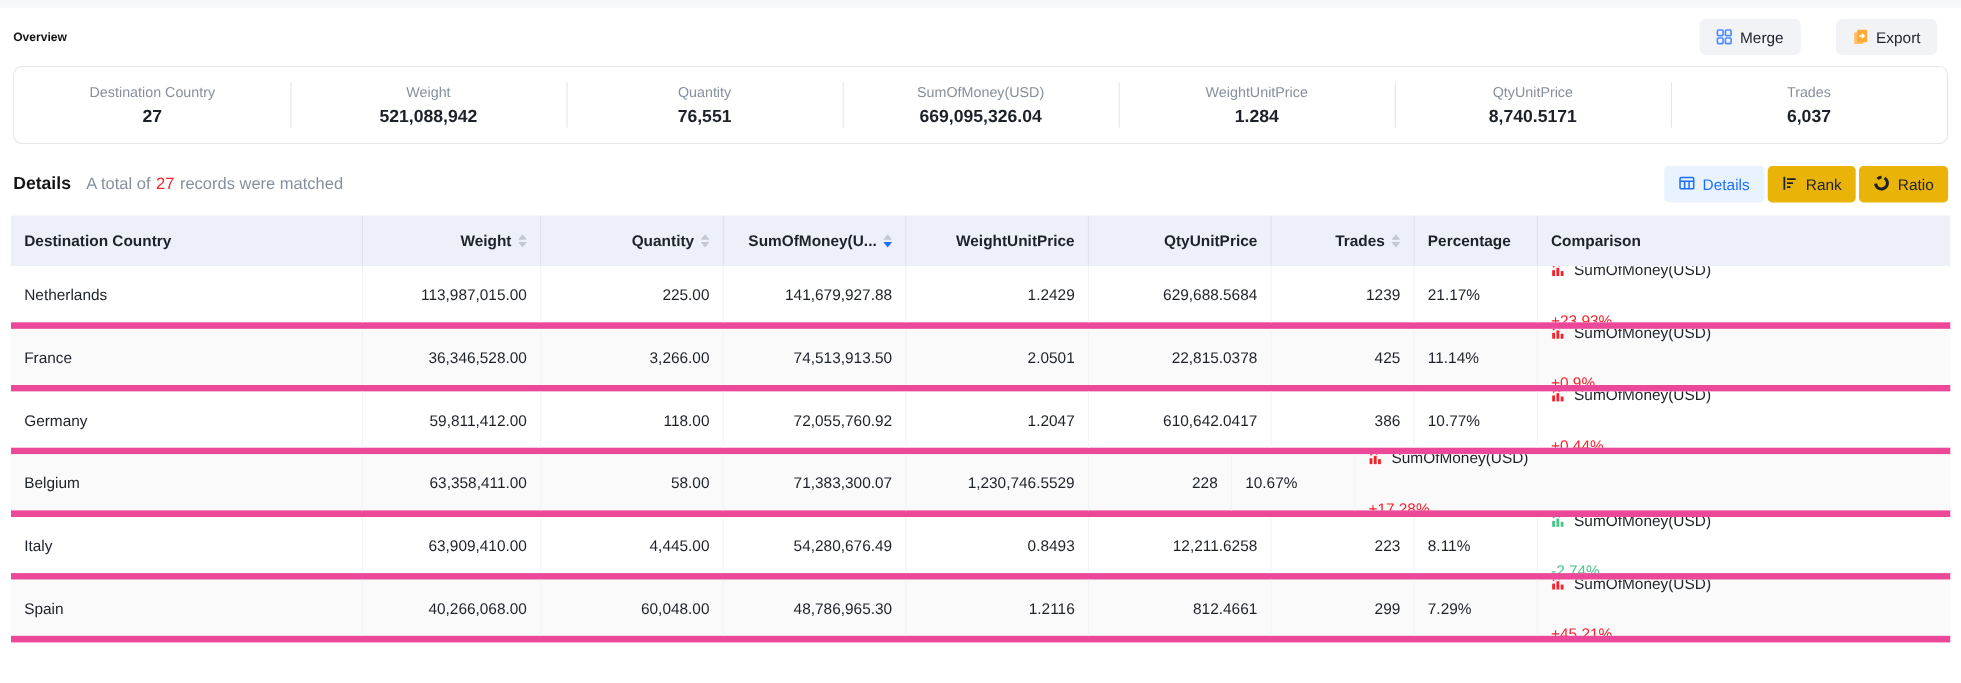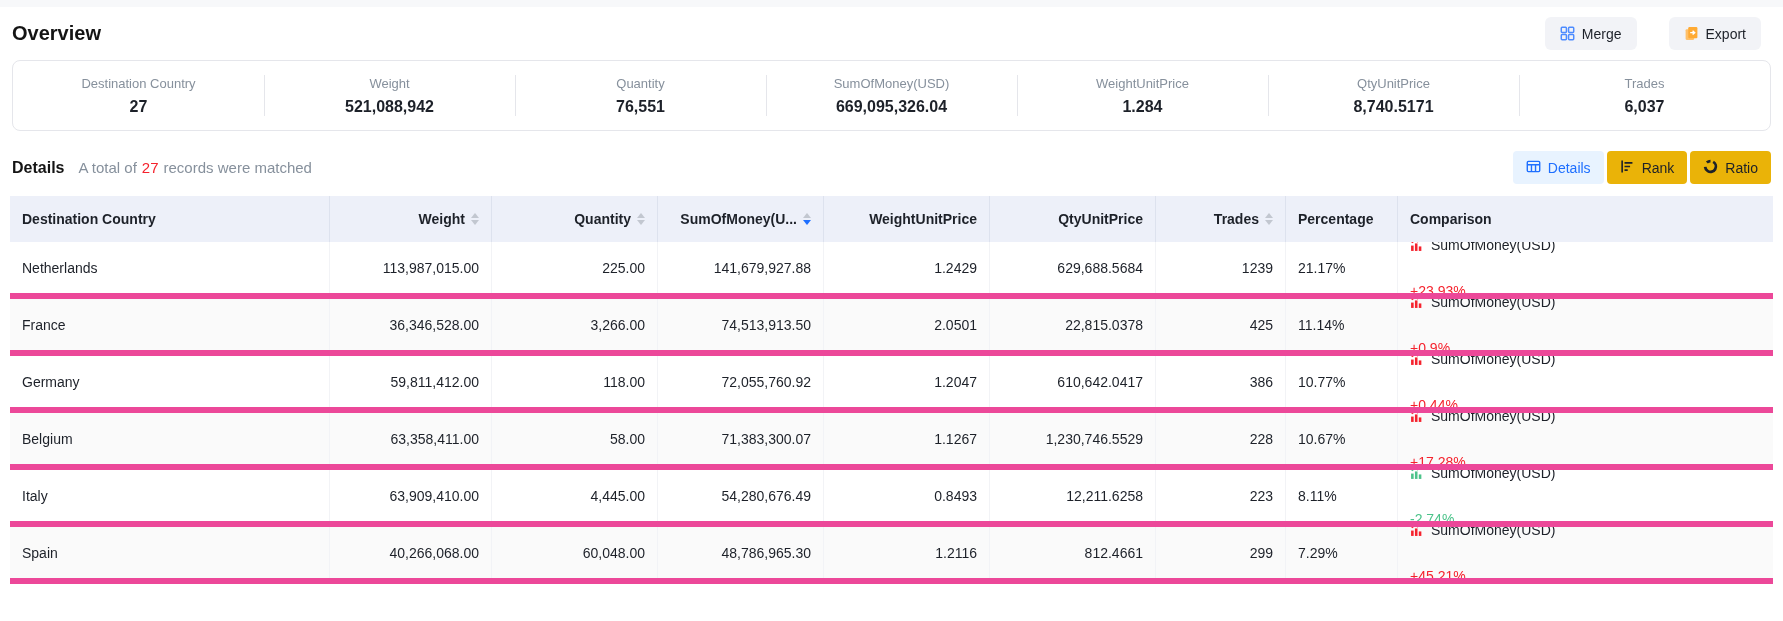--- a/index.html
+++ b/index.html
@@ -5,21 +5,21 @@
   * { margin:0; padding:0; box-sizing:border-box; }
   html,body { background:#fff; }
   body {
     width:1783px; height:621px; overflow:hidden; position:relative;
     font-family:"Liberation Sans","DejaVu Sans",sans-serif; color:#1d2129;
   }
   .top-strip { height:7px; background:#f7f8fa; }
 
   
   .headbar { display:flex; align-items:center; justify-content:space-between; padding:10px 22px 2px 12px; }
-  .page-title { font-size:20px; font-weight:700; color:#141414; }
+  .page-title { font-size:11px; font-weight:700; color:#141414; }
   .toolbar { display:flex; gap:32px;justify-content:center; }
   .tool-btn {
     display:inline-flex; align-items:center; gap:7px; height:33px; padding:0 15px;
     background:#f2f3f7; border:none; border-radius:6px; font-size:14px; color:#1d2129;
     font-family:inherit; cursor:pointer;
   }
   .tool-btn svg { display:block; }
 
   
   .overview-card {
@@ -306,21 +306,20 @@
             <span class="comp-metric">SumOfMoney(USD)</span>
           </div>
           <div class="comp-line2 up">+0.44%</div>
         </div>
       </div>
       <div class="tr">
         <div class="td col-0">Belgium</div>
         <div class="td col-1 right">63,358,411.00</div>
         <div class="td col-2 right">58.00</div>
         <div class="td col-3 right">71,383,300.07</div>
-        <div class="td col-4 right">1.1267</div>
         <div class="td col-5 right">1,230,746.5529</div>
         <div class="td col-6 right">228</div>
         <div class="td col-7">10.67%</div>
         <div class="td td-comparison col-8">
           <div class="comp-line1">
             <span class="comp-icon">
               <svg width="15" height="15" viewBox="0 0 14 14" fill="none">
     <rect x="1" y="8" width="2.4" height="5" fill="#f5222d"></rect>
     <rect x="4.6" y="6" width="2.4" height="7" fill="#f5222d"></rect>
     <rect x="8.2" y="8.8" width="2.4" height="4.2" fill="#f5222d"></rect>

